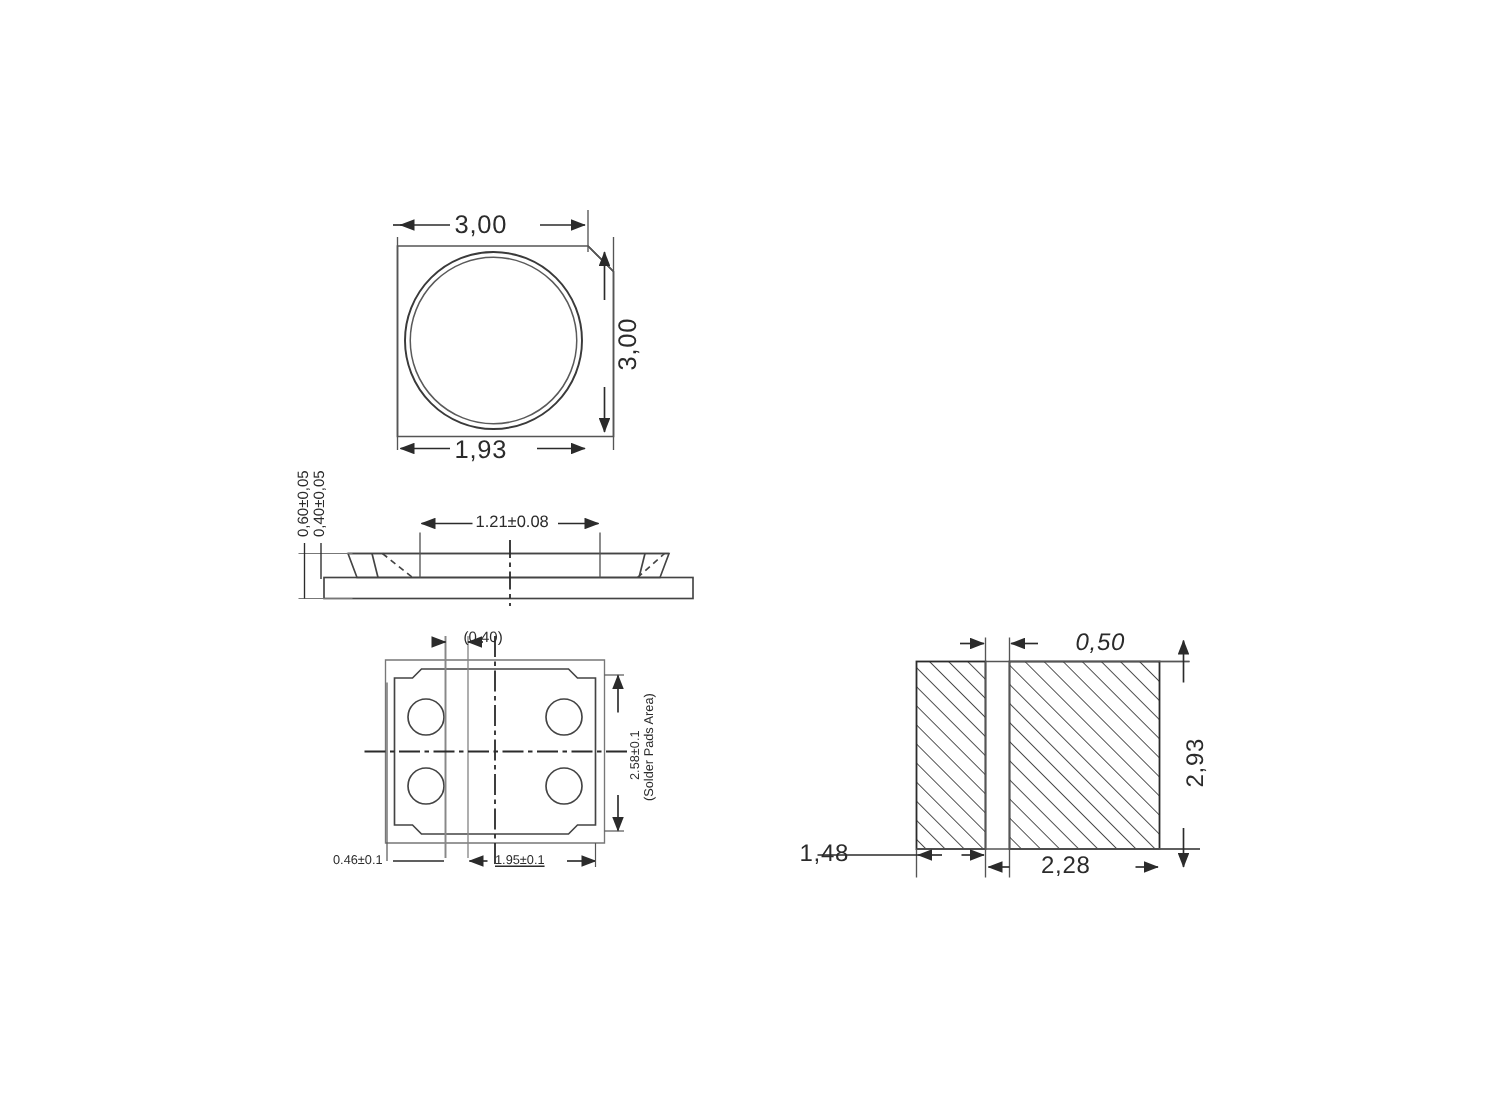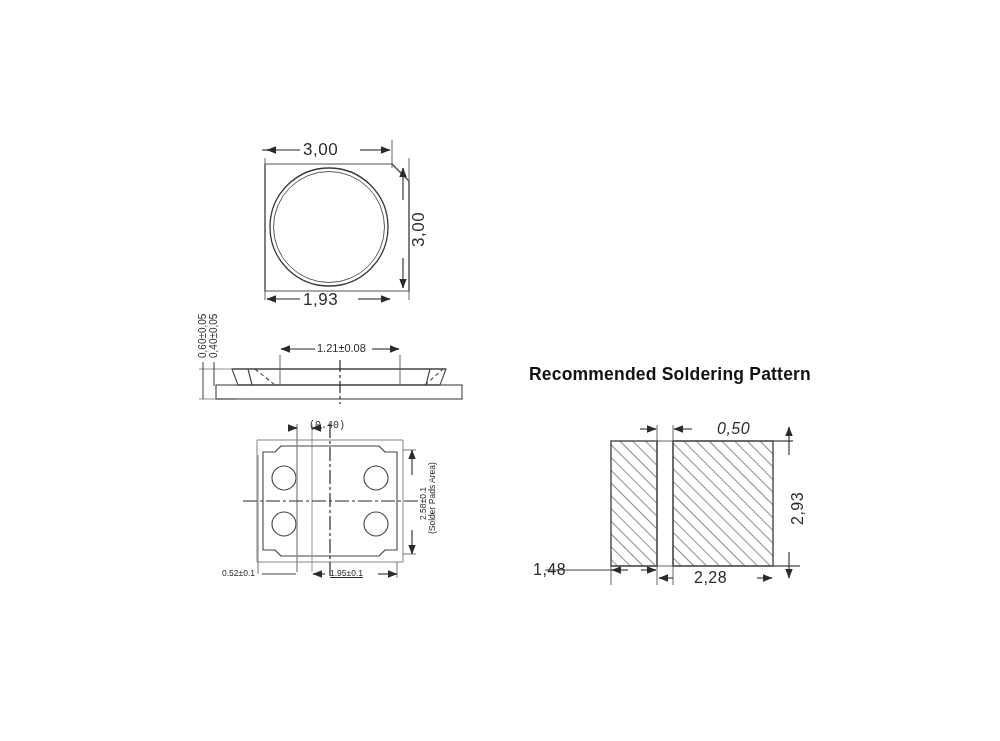--- a/index.html
+++ b/index.html
@@ -163,25 +163,24 @@
   </svg>
 
   <div class="lbl" style="left:303px;top:141px;font-size:17px;letter-spacing:.5px;">3,00</div>
   <div class="lbl" style="left:303px;top:291px;font-size:17px;letter-spacing:.5px;">1,93</div>
   <div class="lbl rot90" style="left:410px;top:247px;font-size:17px;letter-spacing:.5px;">3,00</div>
 
   <div class="lbl rot90" style="left:198px;top:358px;font-size:10px;">0,60±0,05</div>
   <div class="lbl rot90" style="left:209px;top:358px;font-size:10px;">0,40±0,05</div>
   <div class="lbl" style="left:317px;top:343px;font-size:11px;">1.21±0.08</div>
 
-  <div class="lbl" style="left:309px;top:421px;font-size:10px;font-family:Liberation Mono, monospace;">(0.40)</div>
-  <div class="lbl" style="left:222px;top:569px;font-size:8.5px;">0.52±0.1</div>
+  <div class="lbl" style="left:309px;top:421px;font-size:10px;">(0.40)</div>
+  <div class="lbl" style="left:222px;top:569px;font-size:8.5px;">0.46±0.1</div>
   <div class="lbl" style="left:330px;top:569px;font-size:8.5px;text-decoration:underline;">1.95±0.1</div>
   <div class="lbl rot90" style="left:419px;top:520px;font-size:8.5px;">2.58±0.1</div>
   <div class="lbl rot90" style="left:428px;top:534px;font-size:8.5px;">(Solder Pads Area)</div>
 
-  <div class="title" style="left:529px;top:366px;font-size:17.5px;letter-spacing:.2px;">Recommended Soldering Pattern</div>
   <div class="lbl" style="left:717px;top:421px;font-size:16px;letter-spacing:.5px;font-style:italic;">0,50</div>
   <div class="lbl" style="left:533px;top:562px;font-size:16px;letter-spacing:.5px;">1,48</div>
   <div class="lbl" style="left:694px;top:570px;font-size:16px;letter-spacing:.5px;">2,28</div>
   <div class="lbl rot90" style="left:790px;top:525px;font-size:16px;letter-spacing:.5px;">2,93</div>
 
 </div>
 
 </body></html>

